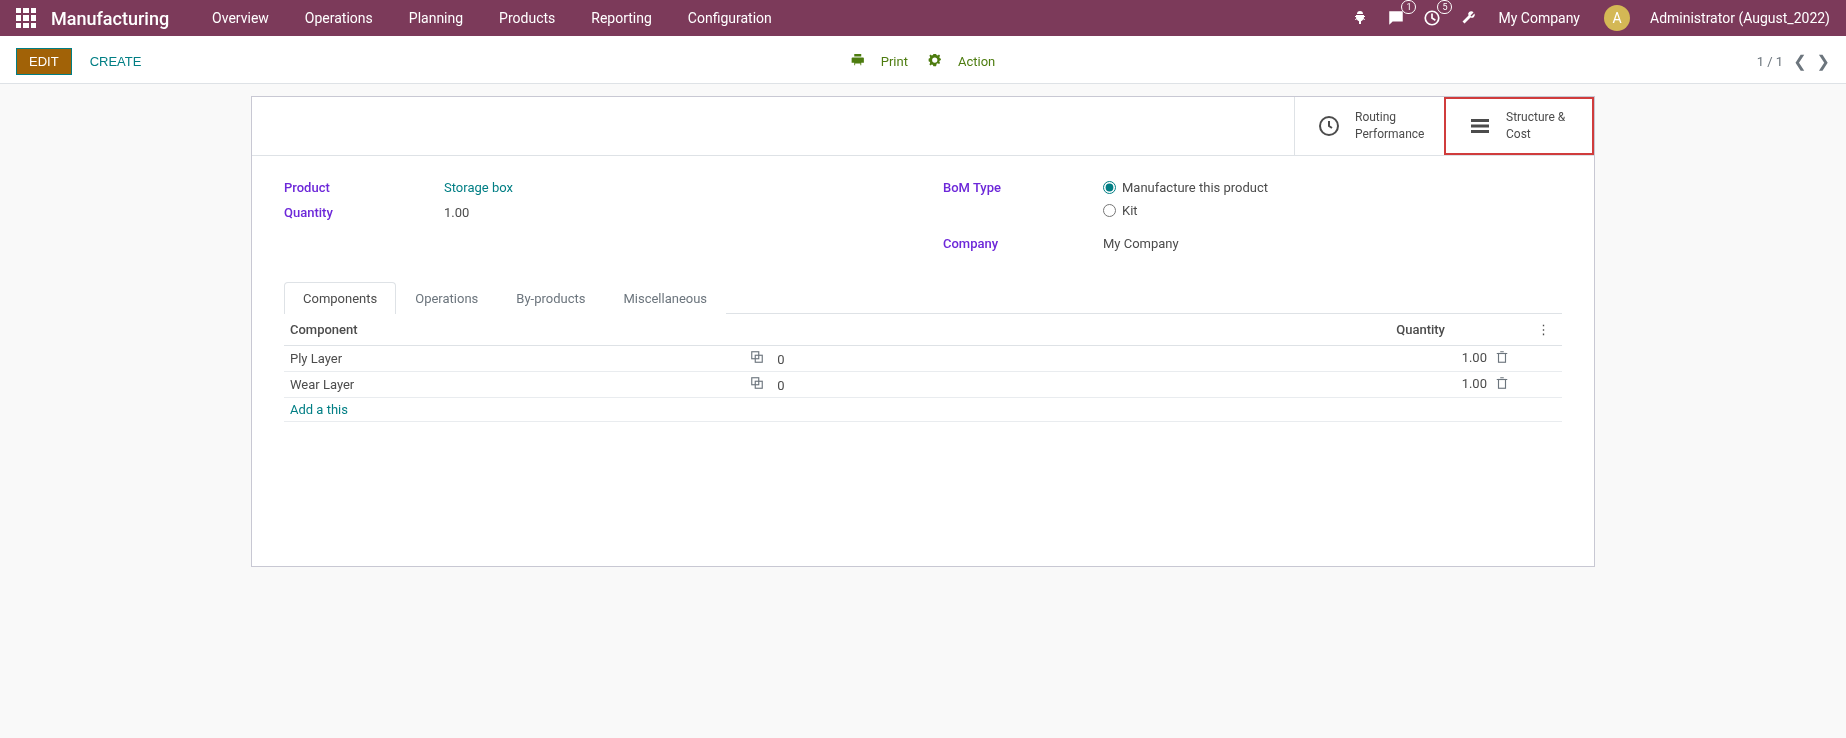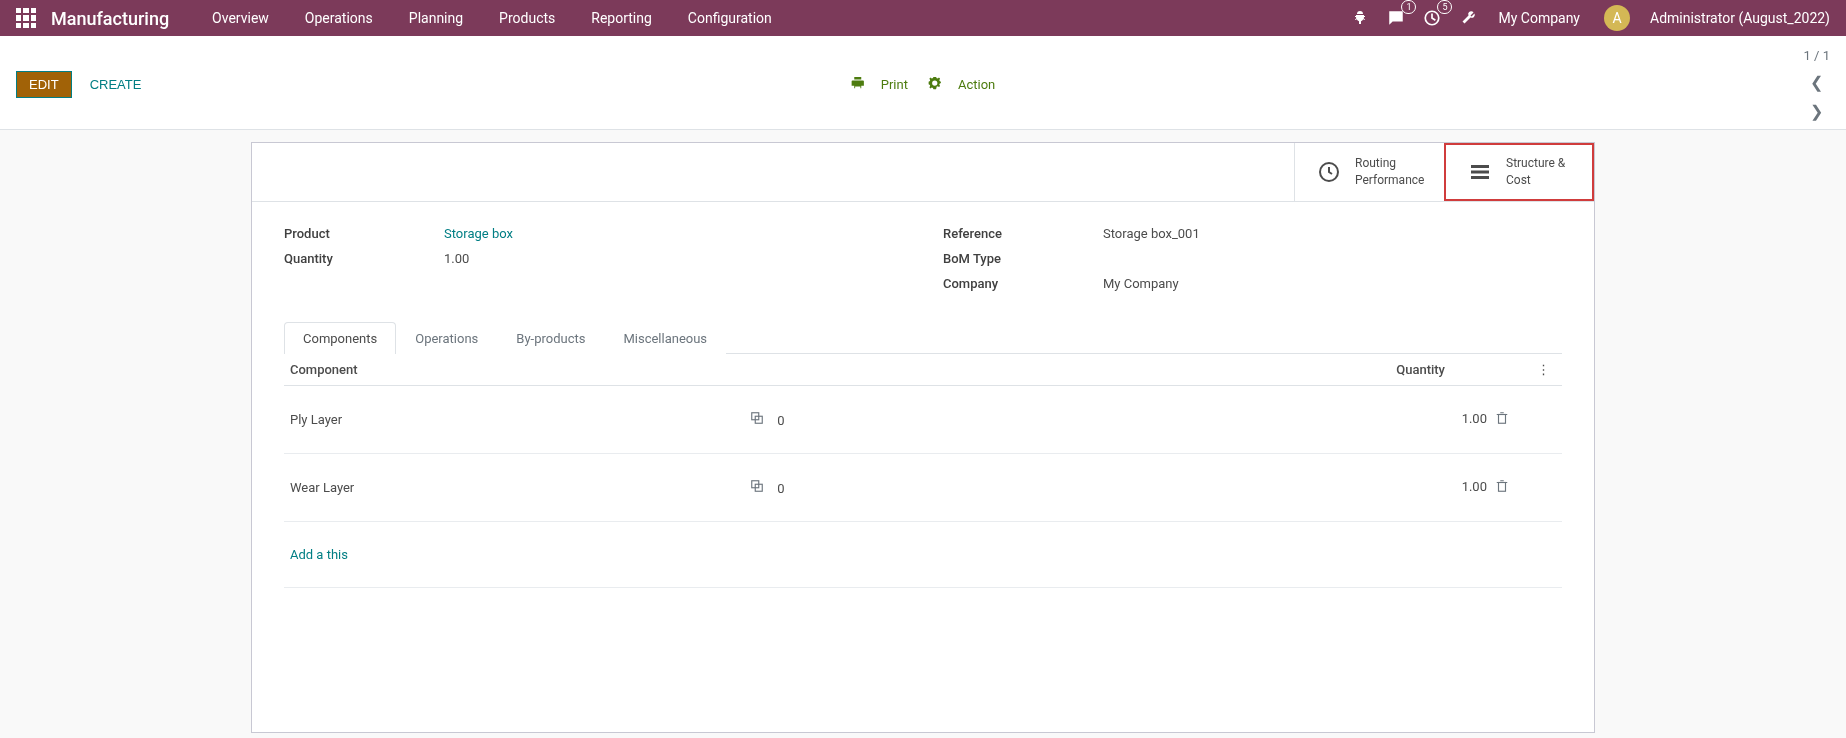--- a/index.html
+++ b/index.html
@@ -19,44 +19,44 @@
     .subheader { background: #fff; border-bottom: 1px solid #dee2e6; padding: 12px 16px 8px; }
     .breadcrumb { font-size: 18px; color: #7c3a5a; margin-bottom: 10px; }
     .breadcrumb a { color: #017e84; text-decoration: none; }
     .breadcrumb .sep { color: #6c757d; margin: 0 6px; }
     .breadcrumb .current { color: #6c757d; }
     .action-bar { display: flex; align-items: center; }
     .btn-edit { background: #a16207; color: #fff; border: 1px solid #017e84; padding: 5px 12px; font-size: 13px; font-weight: 500; cursor: pointer; }
     .btn-create { background: transparent; color: #017e84; border: none; padding: 5px 12px; font-size: 13px; font-weight: 500; cursor: pointer; margin-left: 6px; }
     .action-center { margin: 0 auto; display: flex; gap: 20px; position: absolute; left: 50%; transform: translateX(-50%); }
     .action-link { color: #4d7c0f; cursor: pointer; font-size: 13px; display: flex; align-items: center; gap: 16px; }
-    .pager { display: flex; align-items: center; gap: 10px; color: #6c757d; font-size: 13px; flex-direction: column; }
+    .pager { display: flex; align-items: center; gap: 10px; color: #6c757d; font-size: 13px; }
     .pager-arrow { cursor: pointer; color: #6c757d; font-size: 16px; }
     .content { padding: 0 12px; display: flex; justify-content: center; }
     .form-sheet { background: #fff; border: 1px solid #c8c8d3; width: 1344px; margin-top: 12px; }
     .stat-buttons { display: flex; justify-content: flex-end; border-bottom: 1px solid #dee2e6; }
     .stat-btn { display: flex; align-items: center; gap: 10px; padding: 10px 18px; border-left: 1px solid #dee2e6; cursor: pointer; min-width: 150px; }
     .stat-btn.highlighted { border: 2px solid #d03c3c; }
     .stat-icon { width: 32px; height: 32px; display: flex; align-items: center; justify-content: center; }
     .stat-text { font-size: 12px; line-height: 1.4; color: #4c4c4c; }
     .form-body { padding: 24px 32px; }
     .field-grid { display: grid; grid-template-columns: 1fr 1fr; gap: 0 40px; }
     .field-row { display: flex; margin-bottom: 10px; }
-    .field-label { width: 160px; font-weight: 500; color: #404040; font-size: 13px; }
+    .field-label { width: 160px; font-weight: 500; color: #6d28d9; font-size: 13px; }
     .field-value { color: #4c4c4c; font-size: 13px; }
     .field-link { color: #017e84; }
     .radio-option { display: flex; align-items: center; gap: 6px; margin-bottom: 8px; }
     .radio-option input { accent-color: #017e84; }
     .tabs { display: flex; border-bottom: 1px solid #dee2e6; margin-top: 20px; }
     .tab { padding: 8px 18px; cursor: pointer; color: #6c757d; border: 1px solid transparent; border-bottom: none; position: relative; top: 1px; background: #fff; }
     .tab.active { color: #4c4c4c; border-color: #dee2e6; border-radius: 4px 4px 0 0; }
     .tab-table { width: 100%; border-collapse: collapse; }
     .tab-table th { text-align: left; font-weight: 500; padding: 8px 6px; border-bottom: 1px solid #dee2e6; color: #4c4c4c; font-size: 13px; }
     .tab-table th.qty-head { text-align: right; padding-right: 80px; }
-    .tab-table td { padding: 25px 6px; border-bottom: 1px solid #e9ecef; font-size: 13px; }
+    .tab-table td { padding: 4px 6px; border-bottom: 1px solid #e9ecef; font-size: 13px; }
     .tab-table .qty-cell { text-align: right; }
     .add-line { color: #017e84; cursor: pointer; }
     .menu-dots { cursor: pointer; padding: 0 6px; }
     .row-icon { cursor: pointer; color: #6c757d; margin-right: 10px; }
     .small-icon svg { width: 14px; height: 14px; }
     .del-icon { float: right; }
   </style>
 </head>
 <body>
 
@@ -170,25 +170,31 @@
             <div class="field-label">Product</div>
             <div class="field-value field-link">Storage box</div>
           </div>
           <div class="field-row">
             <div class="field-label">Quantity</div>
             <div class="field-value">1.00</div>
           </div>
         </div>
         <div>
           <div class="field-row">
-            <div class="field-label">Reference</div>
-            <div class="field-value">Storage box_001</div>
-          </div>
-          <div class="field-row">
             <div class="field-label">BoM Type</div>
+            <div class="field-value">
+              <div class="radio-option">
+                <input type="radio" checked="" style="">
+                <span>Manufacture this product</span>
+              </div>
+              <div class="radio-option">
+                <input type="radio" style="">
+                <span>Kit</span>
+              </div>
+            </div>
           </div>
           <div class="field-row">
             <div class="field-label">Company</div>
             <div class="field-value">My Company</div>
           </div>
         </div>
       </div>
 
       <div class="tabs">
         <div class="tab active">Components</div>

